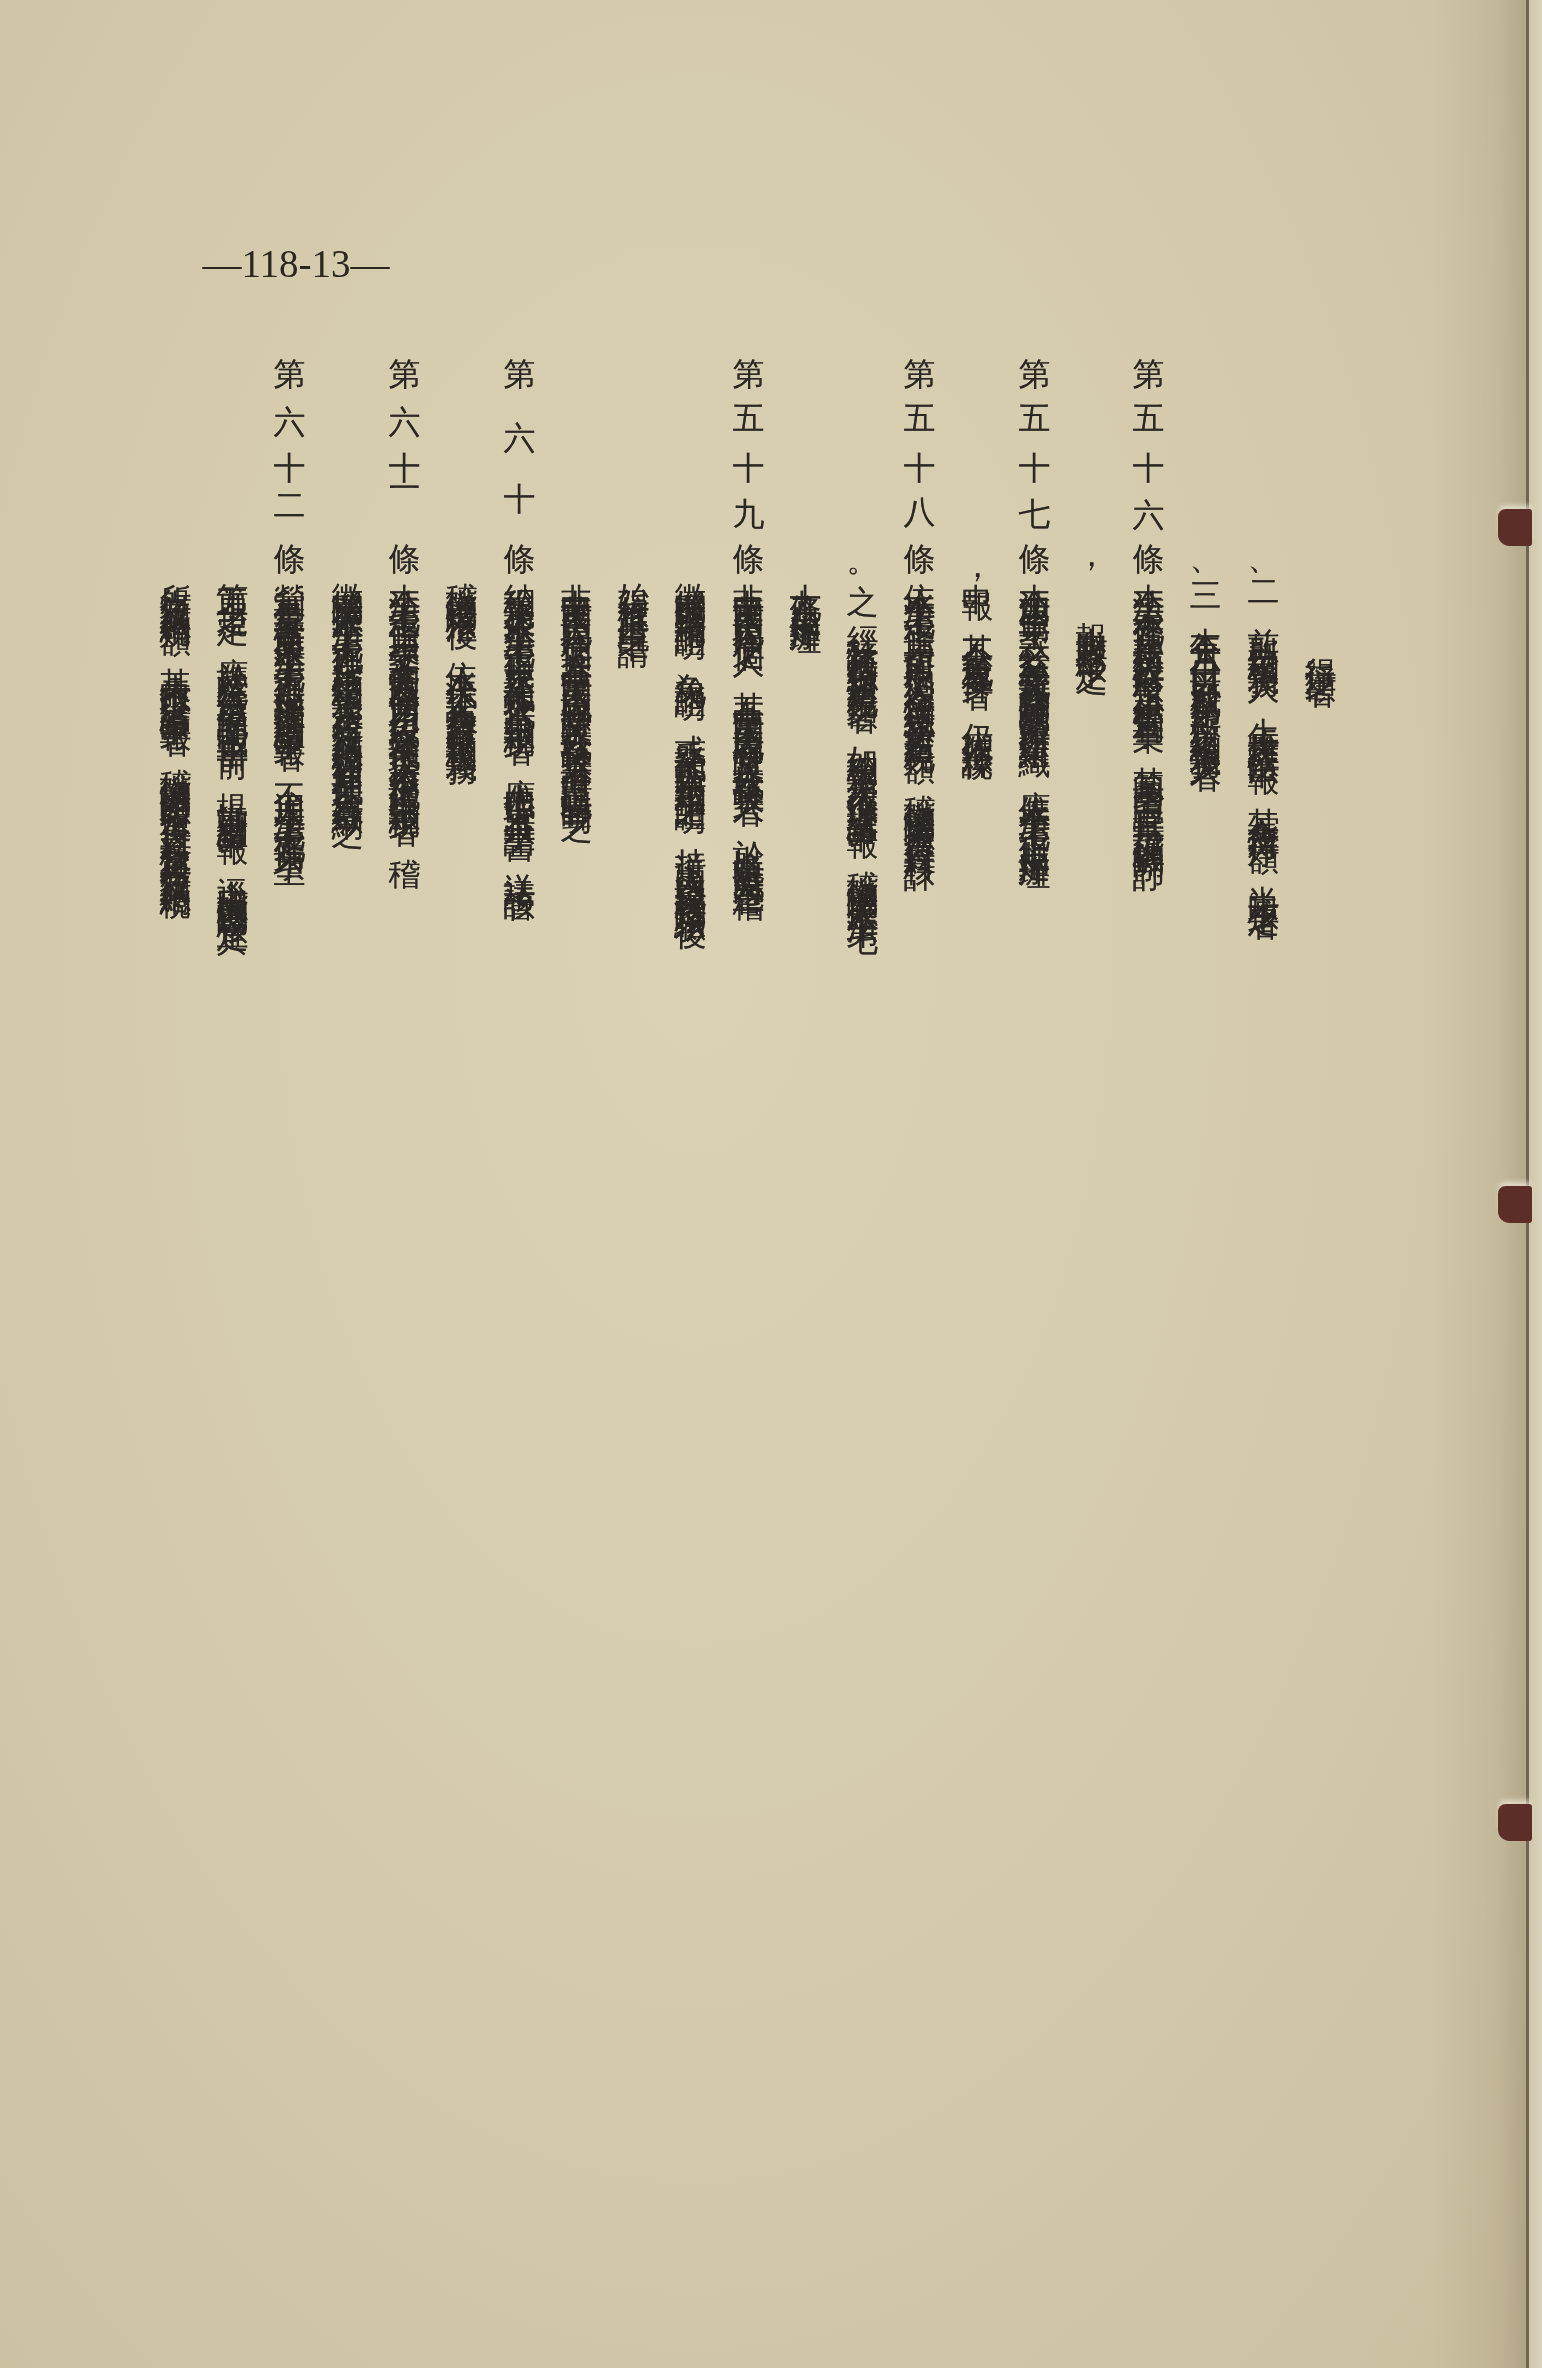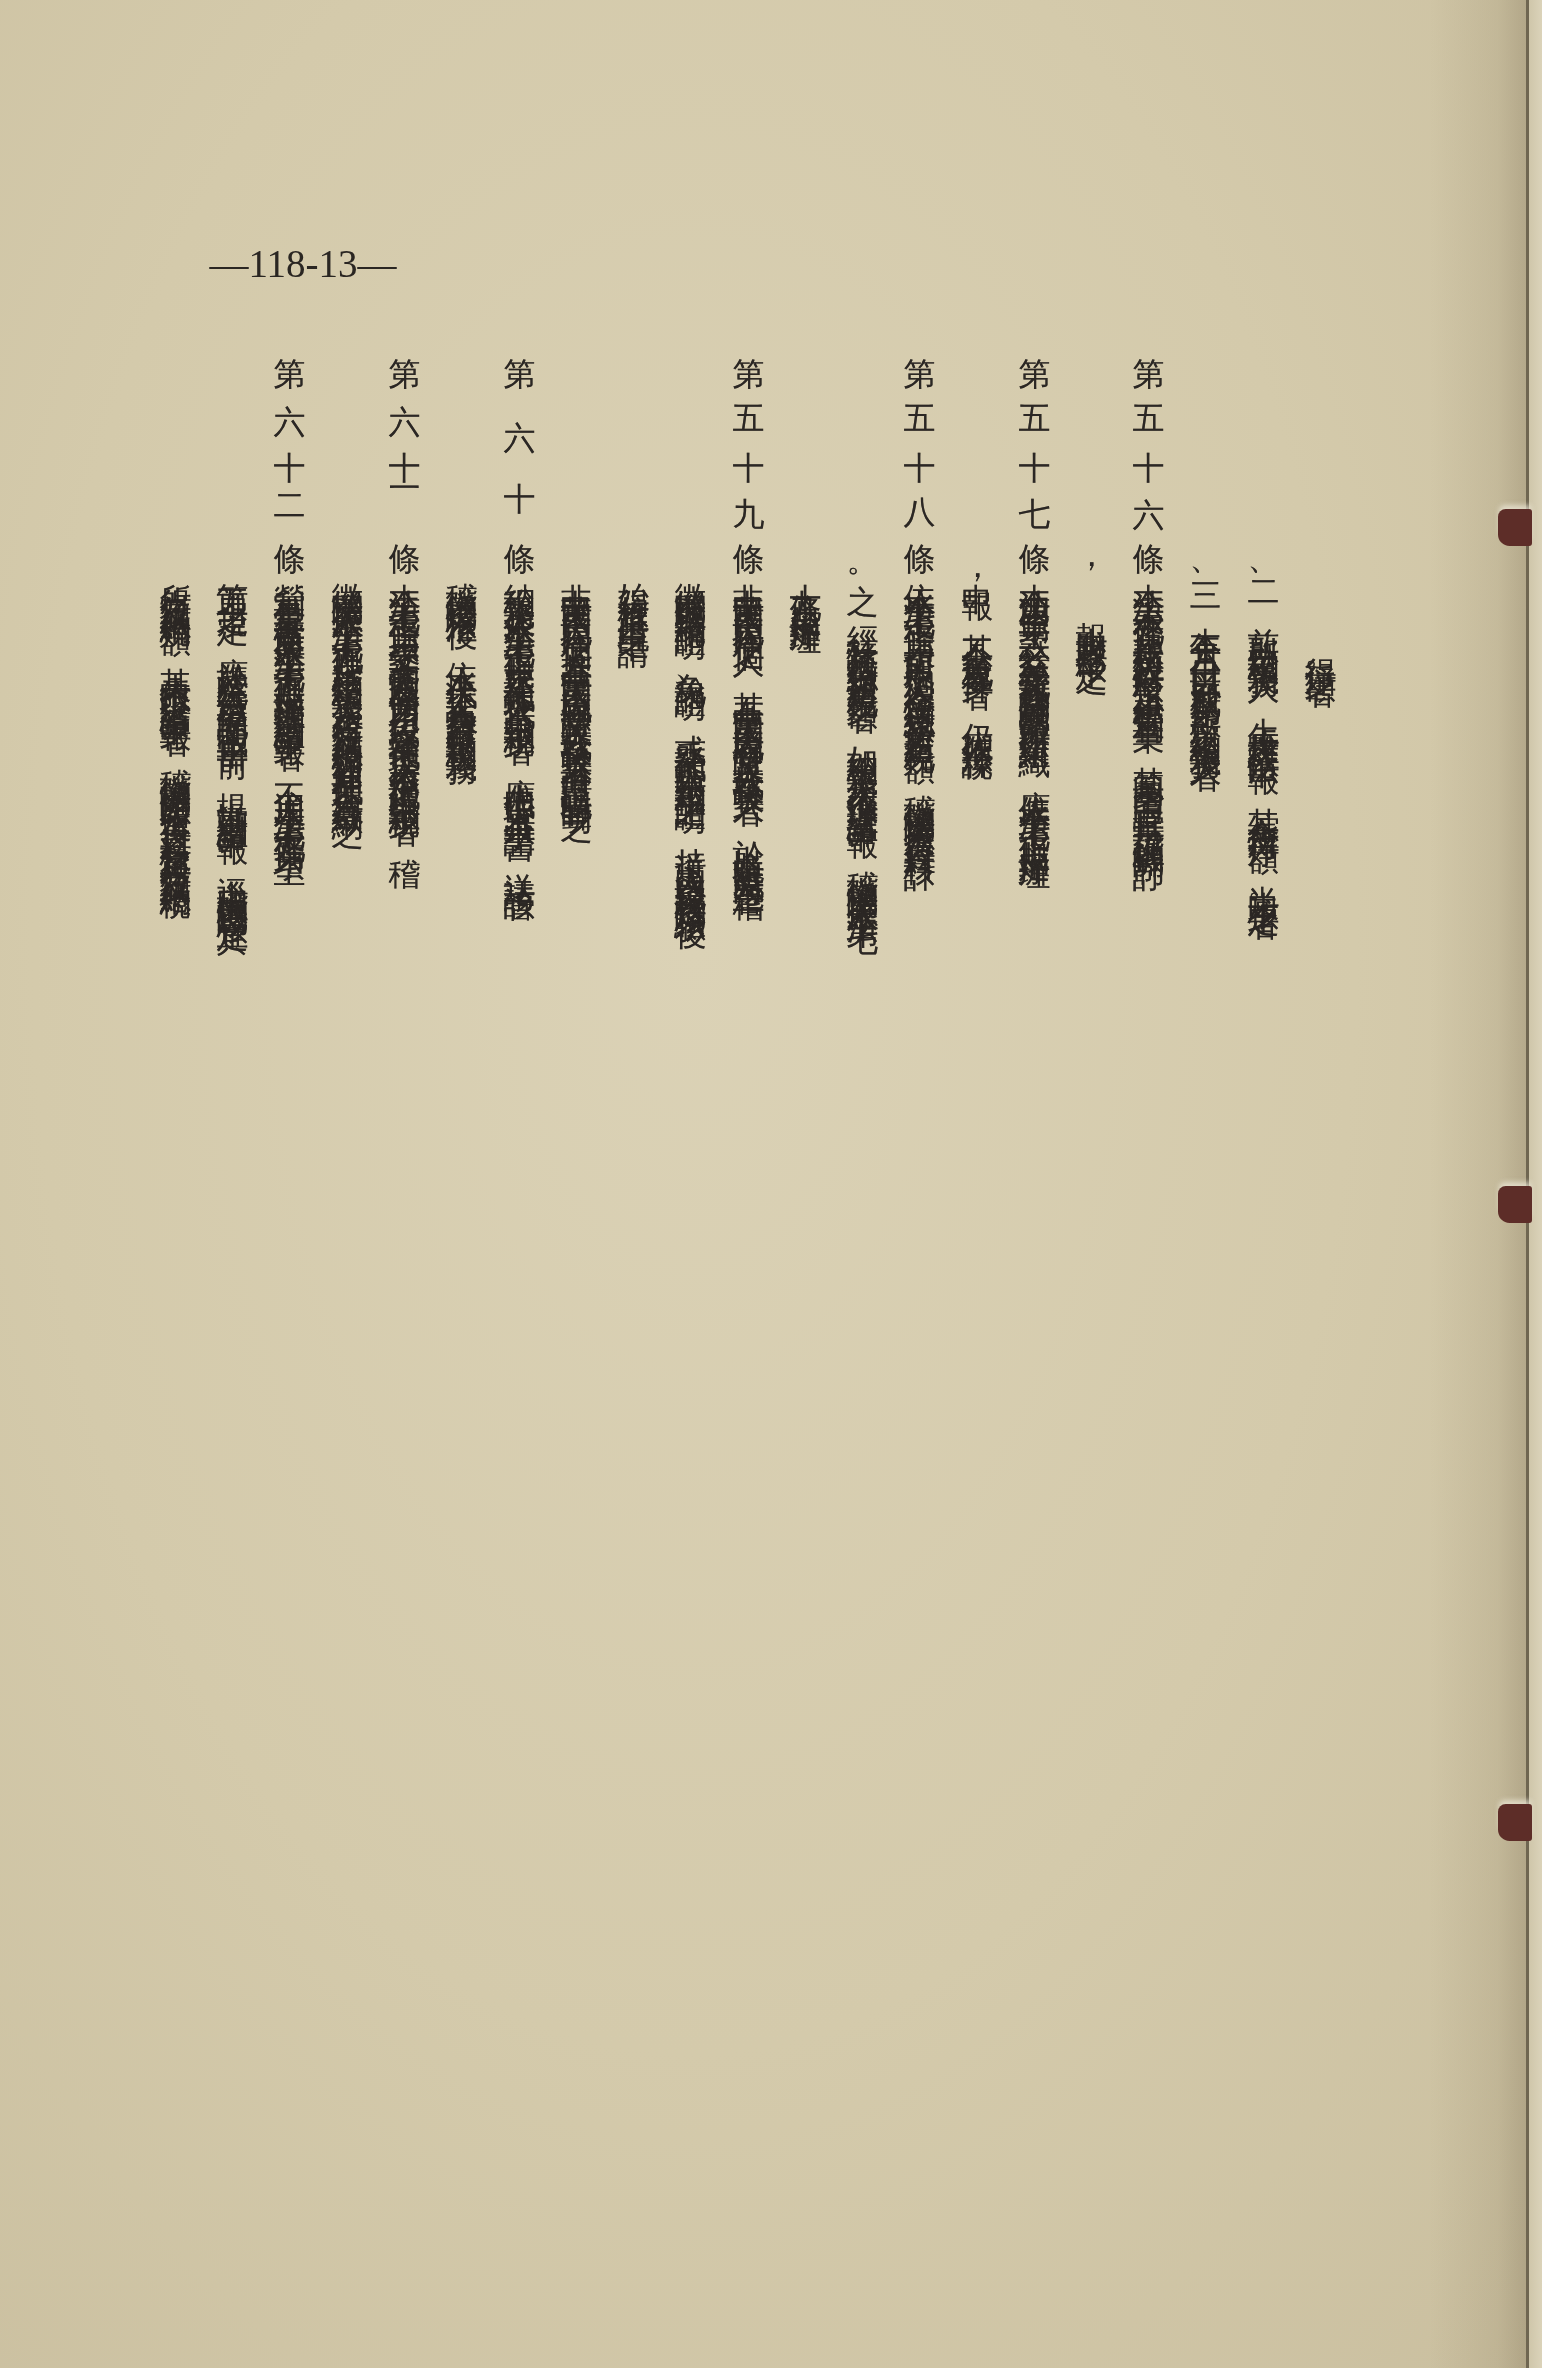--- a/index.html
+++ b/index.html
@@ -25,21 +25,21 @@
     position: absolute; left: 1529px; top: 0; width: 13.5px; height: 100%;
     background: linear-gradient(to right, #cfc6aa, #dcd4bb);
   }
   .tab {
     position: absolute; left: 1498px; width: 34px; height: 37px;
     background: #5d2d28;
     border-radius: 7.7px 2.9px 2.9px 11.6px;
     box-shadow: 0 -5.8px 5.8px -1.9px rgba(240,235,220,0.7);
   }
   .page-number {
-    position: absolute; left: 189px; top: 241px; width: 228px;
+    position: absolute; left: 182px; top: 241px; width: 228px;
     font-family: "Liberation Serif", serif;
     font-size: 39px; line-height: 46px;
     text-align: center; white-space: nowrap;
     color: #2a2622;
   }
   .col {
     position: absolute;
     writing-mode: vertical-rl;
     width: 39px;
     font-size: 32px;

